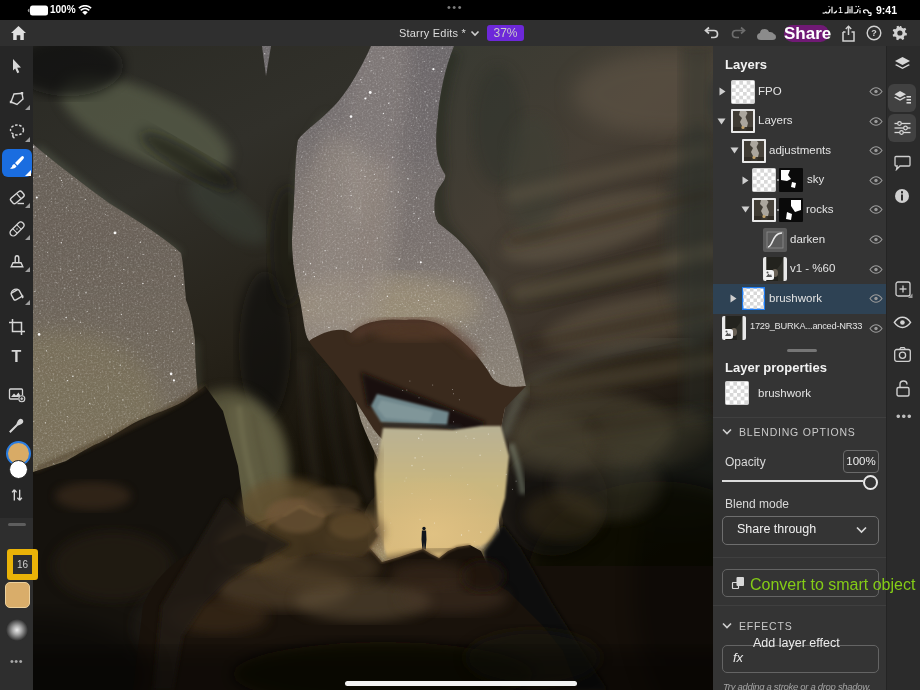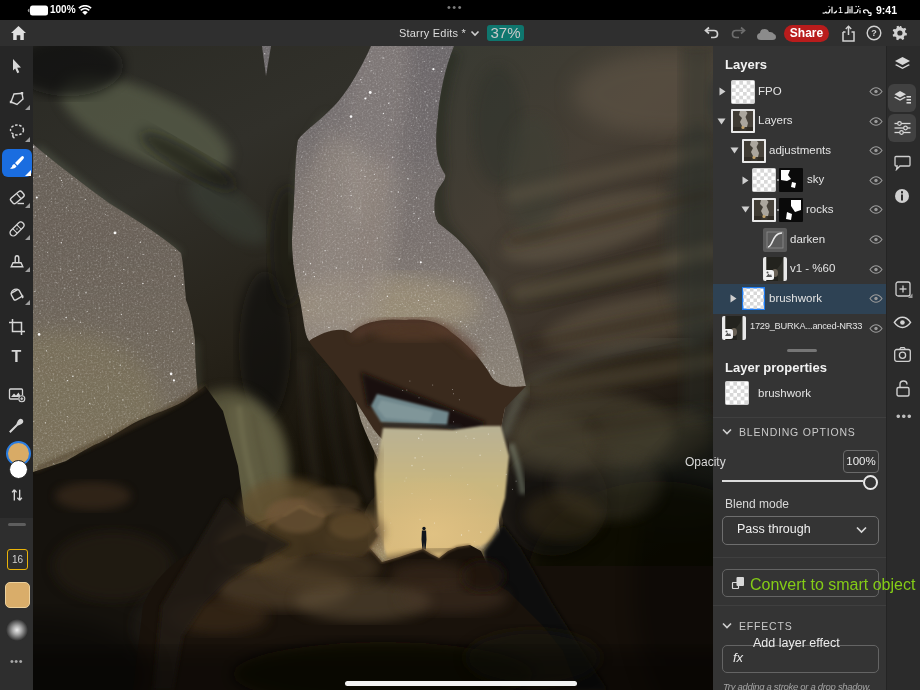--- a/index.html
+++ b/index.html
@@ -1729,33 +1729,33 @@
 </g>
 <text x="54" y="10.5" font-size="10.5" font-weight="bold" fill="#fff" font-family="Liberation Sans">9:41</text>
 </svg>
 <svg style="position:absolute;left:10px;top:25px" width="17" height="16" viewBox="0 0 17 16">
 <path d="M8.5,1 L16,8 H13.8 V15 H10.3 V10.3 H6.7 V15 H3.2 V8 H1 Z" fill="#e0e0e0"></path>
 </svg>
     <div style="position:absolute;left:346px;top:27px;width:120px;text-align:right;color:#dcdcdc;font-size:11px"><span style="letter-spacing:0.2px">Starry Edits *</span></div>
     <svg style="position:absolute;left:470px;top:30px" width="10" height="7" viewBox="0 0 10 7">
       <path d="M1.5,1.5 L5,5 L8.5,1.5" stroke="#cfcfcf" stroke-width="1.6" fill="none"></path>
     </svg>
-    <div style="position:absolute;left:487px;top:25px;width:37px;height:16px;background:#0f766e;border-radius:3px;color:#c9c9c9;text-align:center;line-height:16px;font-size:15px">37%</div>
+    <div style="position:absolute;left:487px;top:25px;width:37px;height:16px;background:#6d28d9;border-radius:3px;color:#c9c9c9;text-align:center;line-height:16px;font-size:12px">37%</div>
     <svg style="position:absolute;left:703px;top:26px" width="16" height="14" viewBox="0 0 16 14">
 <path d="M3,4.5 H11 Q14.5,4.5 14.5,8 Q14.5,11.5 11,11.5 H8" fill="none" stroke="#d2d2d2" stroke-width="1.7"></path>
 <path d="M6,1.5 L2.5,4.5 L6,7.5" fill="none" stroke="#d2d2d2" stroke-width="1.7"></path>
 </svg>
     <svg style="position:absolute;left:731px;top:26px" width="16" height="14" viewBox="0 0 16 14">
 <path d="M13,4.5 H5 Q1.5,4.5 1.5,8 Q1.5,11.5 5,11.5 H8" fill="none" stroke="#6d6d6d" stroke-width="1.7"></path>
 <path d="M10,1.5 L13.5,4.5 L10,7.5" fill="none" stroke="#6d6d6d" stroke-width="1.7"></path>
 </svg>
     <svg style="position:absolute;left:755px;top:27px" width="22" height="14" viewBox="0 0 22 14">
 <path d="M6,13 Q2,13 2,9.5 Q2,6.5 5,6 Q5.5,2 9.5,2 Q13,2 14,5 Q17.5,4.5 19,7 Q21,7.5 21,10 Q21,13 17.5,13 Z" fill="#8b8b8b"></path>
 </svg>
-    <div style="position:absolute;left:784px;top:25px;width:45px;height:17px;background:#b91c1c;border-radius:9px;color:#fff;font-size:12px;font-weight:bold;text-align:center;line-height:17px">Share</div>
+    <div style="position:absolute;left:784px;top:25px;width:45px;height:17px;background:#701a75;border-radius:9px;color:#fff;font-size:17px;font-weight:bold;text-align:center;line-height:17px">Share</div>
     <svg style="position:absolute;left:841px;top:25px" width="15" height="17" viewBox="0 0 15 17">
 <path d="M2,7 H4.5 M10.5,7 H13 V16 H2 V7" fill="none" stroke="#d2d2d2" stroke-width="1.5"></path>
 <line x1="7.5" y1="1.5" x2="7.5" y2="10" stroke="#d2d2d2" stroke-width="1.5"></line>
 <path d="M4.8,4 L7.5,1.3 L10.2,4" fill="none" stroke="#d2d2d2" stroke-width="1.5"></path>
 </svg>
     <svg style="position:absolute;left:866px;top:25px" width="16" height="16" viewBox="0 0 16 16">
 <circle cx="8" cy="8" r="6.8" fill="none" stroke="#d2d2d2" stroke-width="1.4"></circle>
 <text x="8" y="11.2" text-anchor="middle" font-size="9" font-weight="bold" fill="#d2d2d2" font-family="Liberation Sans">?</text>
 </svg>
     <svg style="position:absolute;left:891px;top:24px" width="18" height="18" viewBox="0 0 18 18">
@@ -1829,21 +1829,21 @@
       <path d="M11,7 L3.5,14.5 L2,16 L1.8,16.2" stroke="#d6d6d6" stroke-width="2" fill="none"></path>
       <path d="M10,4.5 Q12,1.5 14.5,3.5 Q16.5,6 13.5,8 L10.5,9.5 L8.5,7.5 Z" fill="#d6d6d6"></path>
     </svg>
     <div style="position:absolute;left:6px;top:441px;width:21px;height:21px;border-radius:50%;border:2px solid #2a7de1;background:#d8ab66"></div>
     <div style="position:absolute;left:9px;top:460px;width:17px;height:17px;border-radius:50%;background:#fff;border:1.5px solid #262626"></div>
     <svg style="position:absolute;left:8px;top:488px" width="18" height="16" viewBox="0 0 18 18">
       <path d="M6,2 L6,14 M6,2 L3.5,5 M6,2 L8.5,5" stroke="#d6d6d6" stroke-width="1.5" fill="none"></path>
       <path d="M12,2 L12,14 M12,14 L9.5,11 M12,14 L14.5,11" stroke="#d6d6d6" stroke-width="1.5" fill="none"></path>
     </svg>
     <div style="position:absolute;left:8px;top:523px;width:18px;height:3px;background:#5e5e5e;border-radius:1.5px"></div>
-    <div style="position:absolute;left:7px;top:549px;width:19px;height:19px;border:1px solid #eab308;border-radius:3px;color:#cfcfcf;font-size:10px;text-align:center;line-height:19px">16</div>
+    <div style="position:absolute;left:7px;top:549px;width:19px;height:19px;border:6px solid #eab308;border-radius:3px;color:#cfcfcf;font-size:10px;text-align:center;line-height:19px">16</div>
     <div style="position:absolute;left:5px;top:582px;width:23px;height:24px;background:#d9ad6a;border:1.5px solid #ecd09c;border-radius:5px"></div>
     <svg style="position:absolute;left:6px;top:619px" width="22" height="22">
       <circle cx="11" cy="11" r="11" fill="url(#softbr2)"></circle>
       <defs>
         <radialGradient id="softbr2" cx="0.5" cy="0.5" r="0.5">
           <stop offset="0" stop-color="#ececec"></stop>
           <stop offset="0.4" stop-color="#a8a8a8"></stop>
           <stop offset="1" stop-color="#2c2c2c"></stop>
         </radialGradient>
       </defs>
@@ -2060,27 +2060,27 @@
       <rect x="19.3" y="4.7" width="3.7" height="3.7" fill="#d8d8d8"></rect>
       <rect x="19.3" y="12.0" width="3.7" height="3.7" fill="#d8d8d8"></rect>
       <rect x="19.3" y="19.3" width="3.7" height="3.7" fill="#d8d8d8"></rect>
     </svg>
     <div class="lbl" style="left:758px;top:387px">brushwork</div>
     <div class="hr" style="top:417px"></div>
     <svg style="position:absolute;left:722px;top:428px" width="10" height="7" viewBox="0 0 10 7">
       <path d="M1,1.5 L5,5.5 L9,1.5" stroke="#cfcfcf" stroke-width="1.6" fill="none"></path>
     </svg>
     <div class="sect" style="left:739px;top:426px">BLENDING OPTIONS</div>
-    <div class="plbl" style="left:685px;top:455px">Opacity</div>
+    <div class="plbl" style="left:725px;top:455px">Opacity</div>
     <div style="position:absolute;left:843px;top:450px;width:34px;height:21px;border:1px solid #6a6a6a;border-radius:4px;color:#ececec;font-size:11.5px;text-align:center;line-height:21px">100%</div>
     <div style="position:absolute;left:722px;top:480px;width:141px;height:1.6px;background:#dcdcdc"></div>
     <div style="position:absolute;left:863px;top:474.5px;width:11px;height:11px;border:2.2px solid #e8e8e8;border-radius:50%"></div>
     <div class="plbl" style="left:725px;top:497px">Blend mode</div>
     <div style="position:absolute;left:722px;top:516px;width:155px;height:27px;border:1.2px solid #6e6e6e;border-radius:5px"></div>
-    <div style="position:absolute;left:737px;top:522px;color:#f0f0f0;font-size:12.5px">Pass through</div>
+    <div style="position:absolute;left:737px;top:522px;color:#f0f0f0;font-size:12.5px">Share through</div>
     <svg style="position:absolute;left:856px;top:526px" width="11" height="8" viewBox="0 0 11 8">
       <path d="M1,1.5 L5.5,6 L10,1.5" stroke="#d8d8d8" stroke-width="1.7" fill="none"></path>
     </svg>
     <div class="hr" style="top:557px"></div>
     <div style="position:absolute;left:722px;top:569px;width:155px;height:26px;border:1.2px solid #646464;border-radius:5px"></div>
     <svg style="position:absolute;left:731px;top:576px" width="14" height="14" viewBox="0 0 14 14">
 <rect x="5.5" y="1" width="7.5" height="9" rx="1" fill="#d8d8d8"></rect>
 <rect x="1.5" y="6.5" width="6" height="6" rx="0.5" fill="none" stroke="#d8d8d8" stroke-width="1.2"></rect>
 </svg>
     <div style="position:absolute;left:750px;top:576px;color:#84cc16;font-size:16px">Convert to smart object</div>

